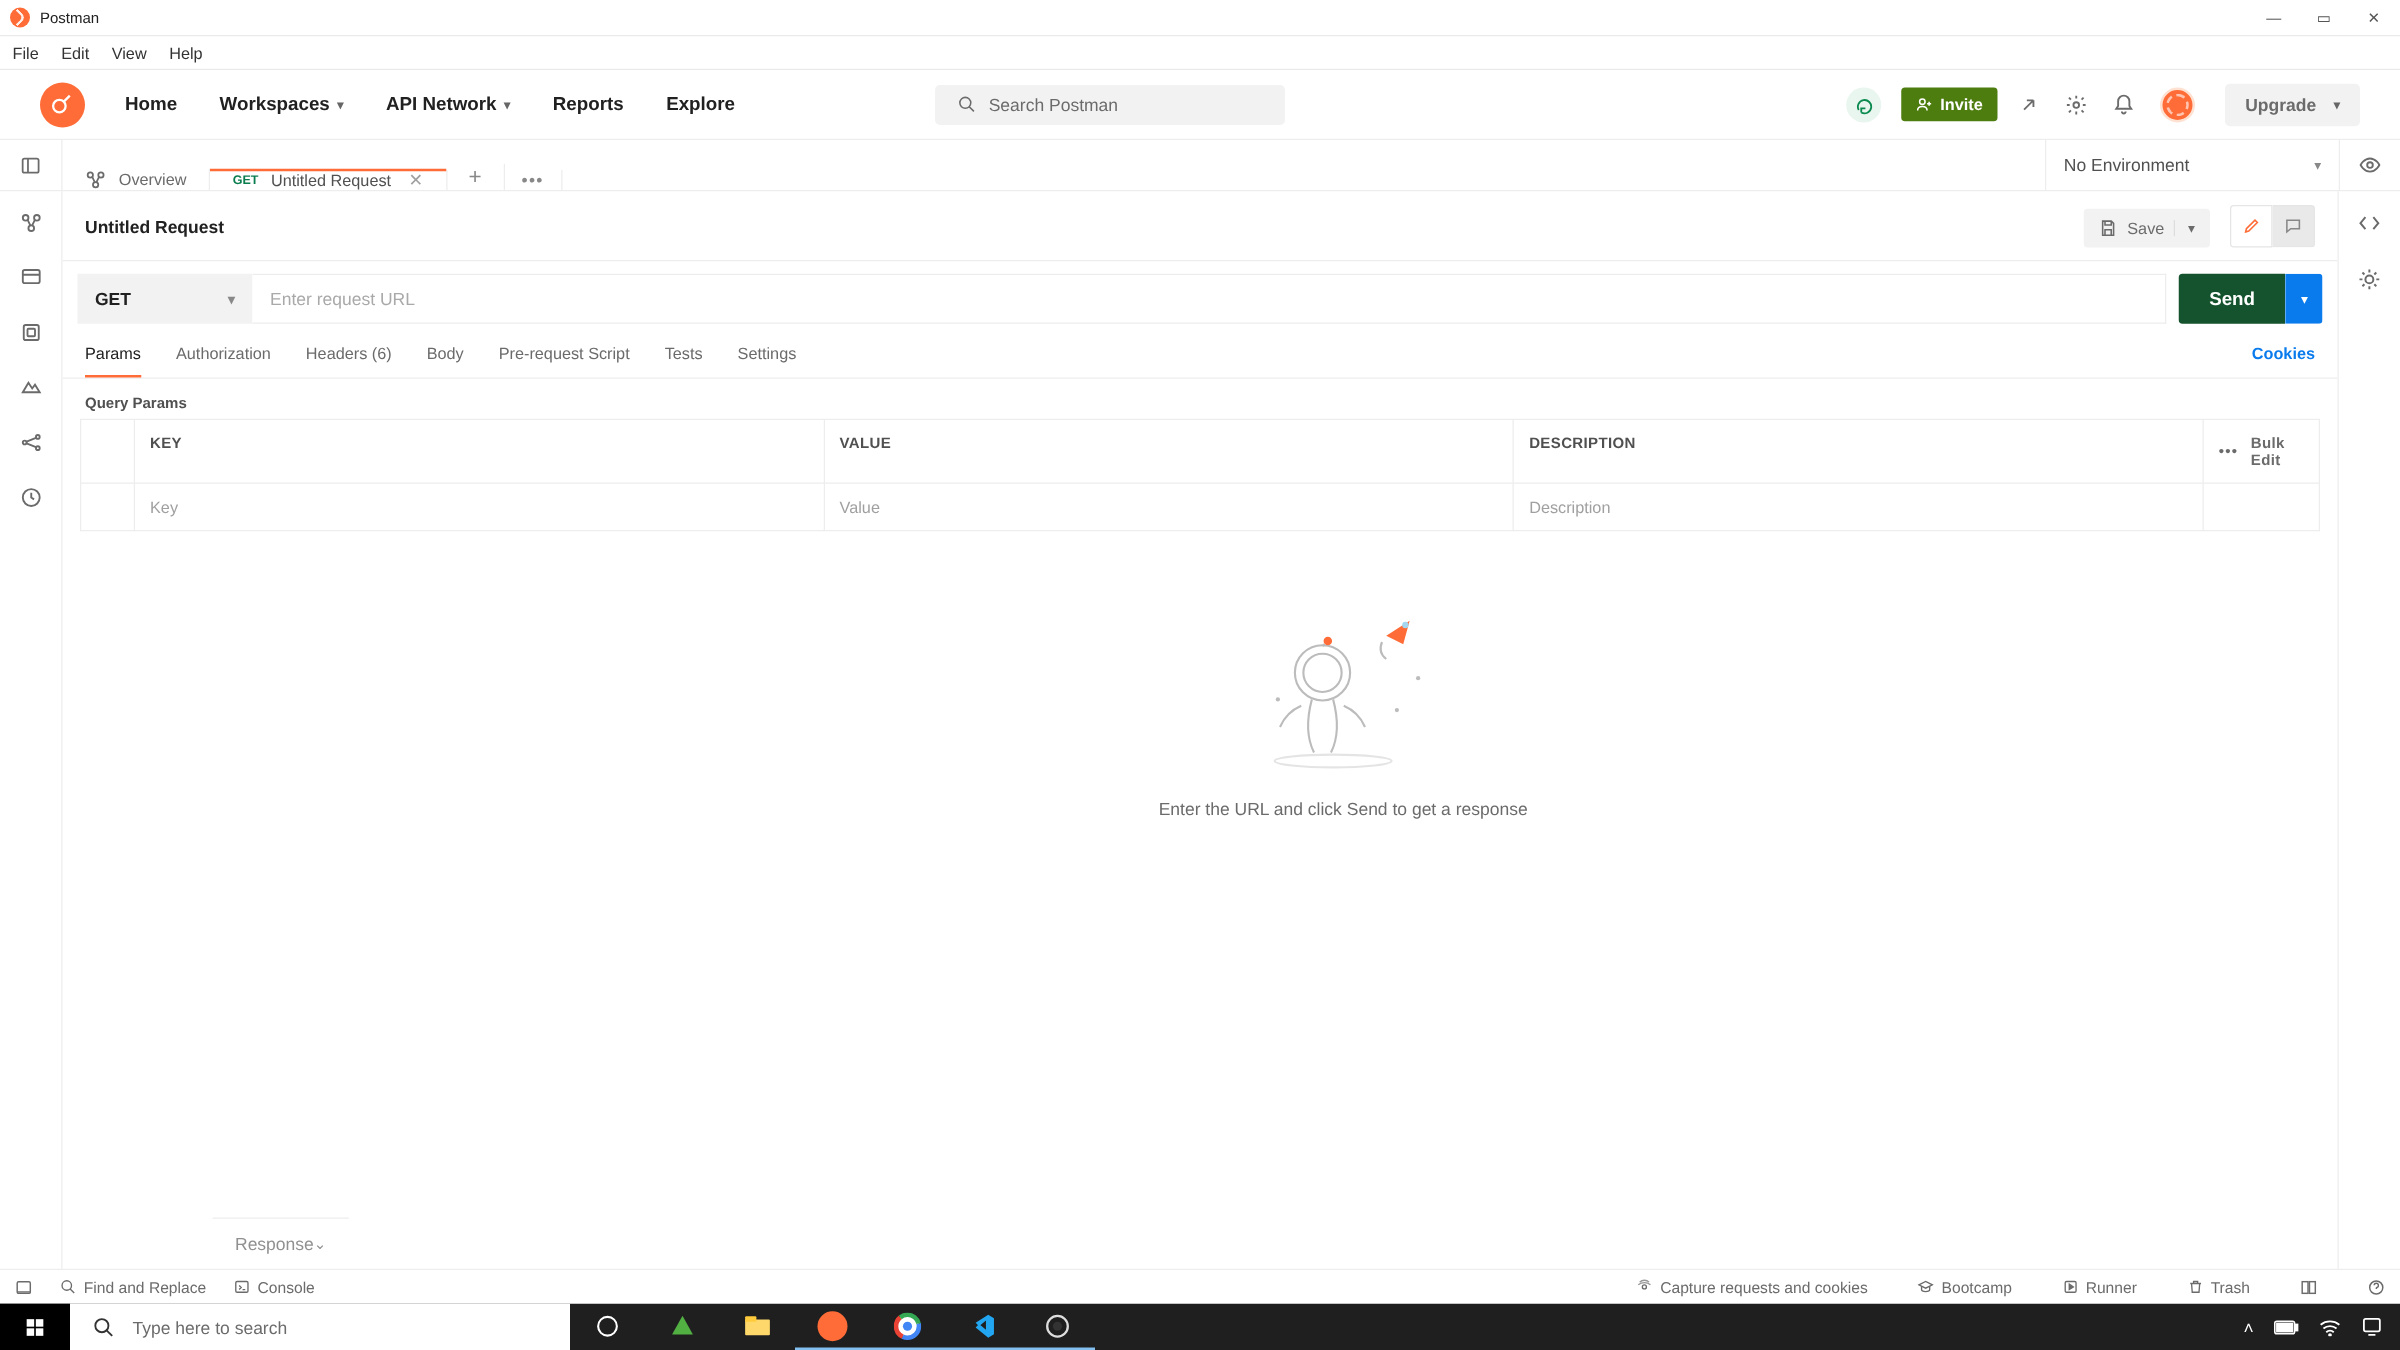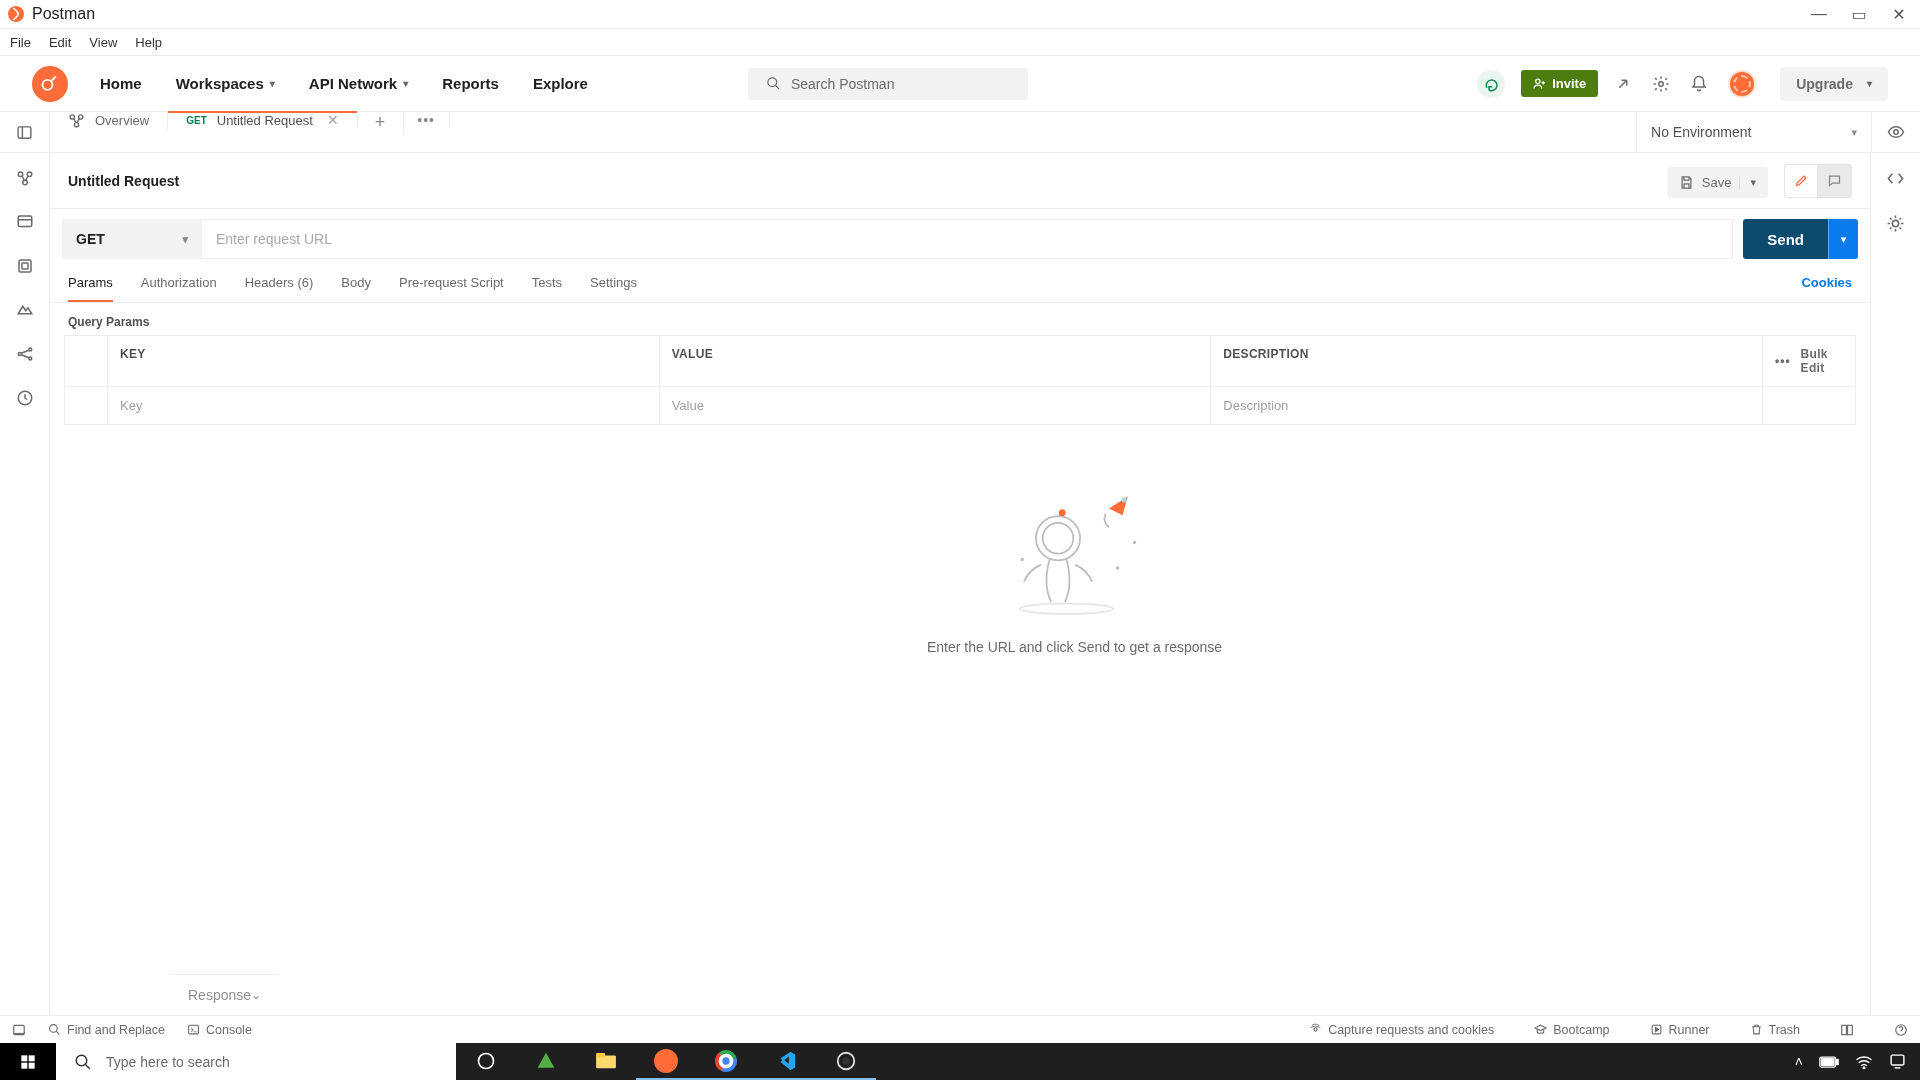--- a/index.html
+++ b/index.html
@@ -1,19 +1,19 @@
 <!DOCTYPE html>
 <html><head>
 <meta charset="utf-8">
 <style>
 * { box-sizing: border-box; margin: 0; padding: 0; font-family: 'Segoe UI', Arial, sans-serif; }
 html, body { width: 1920px; height: 1080px; overflow: hidden; background: #fff; color: #212121; }
 
 
-.titlebar { height: 29px; display: flex; align-items: center; padding: 0 8px; font-size: 16px; border-bottom: 1px solid #eaeaea; }
+.titlebar { height: 29px; display: flex; align-items: center; padding: 0 8px; font-size: 12px; border-bottom: 1px solid #eaeaea; }
 .titlebar .app-icon { width: 16px; height: 16px; border-radius: 50%; background: #ff6c37; margin-right: 8px; display: inline-flex; align-items:center; justify-content:center; position:relative; }
 .titlebar .app-icon::after { content:''; position:absolute; width:8px; height:8px; border:2px solid #fff; border-left:0; border-bottom:0; transform: rotate(45deg); top:3px; left:1px; border-radius: 0 50% 0 0; opacity:.9;}
 .titlebar .win-controls { margin-left: auto; display: flex; gap: 26px; padding-right: 6px; }
 .titlebar .win-controls span { display:inline-flex; width:14px; height:14px; align-items:center; justify-content:center; color:#555; }
 
 
 .menubar { height: 27px; display: flex; align-items: center; gap: 18px; padding: 0 10px; font-size: 13px; color: #333; border-bottom: 1px solid #eaeaea; }
 
 
 .header { height: 56px; display: flex; align-items: center; padding: 0 32px; border-bottom: 1px solid #ededed; gap: 6px; }
@@ -26,21 +26,21 @@
 .sync-badge { width:28px;height:28px;border-radius:50%;background:#e8f6ef;color:#0a8a4e;display:flex;align-items:center;justify-content:center;font-size:14px;}
 .invite-btn { background:#4d7c0f; color:#fff; border-radius:3px; padding:6px 12px; font-size:13px; font-weight:600; display:flex;align-items:center;gap:6px;}
 .header .icon-btn { color:#6b6b6b; font-size:17px; width:22px; text-align:center;}
 .avatar { width:28px;height:28px;border-radius:50%;background:#ff6c37;border:2px solid #ffe1d2; display:flex;align-items:center;justify-content:center;color:#fff;font-size:10px;font-weight:700; position:relative;}
 .avatar::after{content:'';position:absolute;inset:3px;border-radius:50%;border:2px dashed rgba(255,255,255,.6);}
 .upgrade-pill { background:#f2f2f2; color:#6b6b6b; border-radius:4px; padding:9px 16px; font-size:14px; font-weight:600; display:flex;align-items:center;gap:14px; margin-left:8px;}
 
 
 .tabs-row { height: 41px; display:flex; border-bottom:1px solid #ededed; }
 .left-rail-top { width:50px; display:flex;align-items:center;justify-content:center; border-right:1px solid #ededed; color:#6b6b6b;}
-.tabs { display:flex; align-items:flex-start; flex:1; }
+.tabs { display:flex; align-items:flex-end; flex:1; }
 .tab { display:flex; align-items:center; gap:10px; padding: 0 18px; font-size:13px; color:#6b6b6b; border-right:1px solid #ededed; position:relative;}
 .tab.active { color:#505050; }
 .tab.active::before { content:''; position:absolute; top:-1px; left:0; right:0; height:2px; background:#ff6c37; }
 .tab .method-badge { font-size:10px; color:#0a7d4e; font-weight:700; }
 .tab .close { color:#a0a0a0; font-size:14px; margin-left:4px;}
 .tab-plus, .tab-more { width:46px; display:flex; align-items:center; justify-content:center; color:#888; font-size:18px; border-right:1px solid #ededed;}
 .env-selector { margin-left:auto; display:flex; align-items:center; padding:0 14px; font-size:14px; color:#505050; gap:100px; border-left:1px solid #ededed;}
 .env-eye { width:49px;display:flex;align-items:center;justify-content:center; color:#6b6b6b; border-left:1px solid #ededed;}
 
 
@@ -57,21 +57,21 @@
 .save-btn .chev { border-left:1px solid #ddd; padding-left:10px; font-size:11px;}
 .small-iconbtn { width:34px;height:34px;border:1px solid #e5e5e5;border-radius:3px;display:flex;align-items:center;justify-content:center;color:#a0a0a0;}
 .small-iconbtn.orange { color:#ff6c37; }
 .small-iconbtn.filled { background:#e9e9e9; }
 
 .url-row { height:50px; display:flex; padding:10px 12px 0 0; gap:0;}
 .method-select { width:140px; background:#f2f2f2; display:flex;align-items:center;justify-content:space-between; padding:0 14px; font-size:14px; font-weight:600; color:#212121; cursor:pointer; margin-left:12px;}
 .url-input { flex:1; border:none; border-bottom:1px solid #ededed; border-top:1px solid #ededed; border-right:1px solid #ededed; padding:0 14px; font-size:14px; color:#404040;}
 .url-input::placeholder { color:#a9a9a9; }
 .send-btn-wrap { display:flex; margin-left:10px; }
-.send-btn { background:#0c4a6e; color:#fff; border:none; font-size:15px; font-weight:700; padding:0 24px; border-radius:3px 0 0 3px;}
+.send-btn { background:#14532d; color:#fff; border:none; font-size:15px; font-weight:700; padding:0 24px; border-radius:3px 0 0 3px;}
 .send-split { background:#097bed; color:#fff; border:none; border-left:1px solid rgba(255,255,255,.35); border-radius:0 3px 3px 0; width:30px; font-size:11px;}
 
 .req-tabs { display:flex; gap:28px; padding:16px 18px 0 18px; font-size:13px; color:#6b6b6b; border-bottom:1px solid #ededed; position:relative; }
 .req-tab { padding-bottom:10px; font-size:13px;}
 .req-tab.active { color:#212121; border-bottom:2px solid #ff6c37; font-weight:500;}
 .cookies-link { margin-left:auto; color:#097bed; font-weight:600; font-size:13px;}
 
 .qp-title { font-size:12px; font-weight:700; color:#505050; padding:12px 18px 6px 18px;}
 .qp-table { margin:0 14px; border-top:1px solid #ededed;}
 .qp-head, .qp-row { display:grid; grid-template-columns: 44px 1fr 1fr 1fr 93px; }

